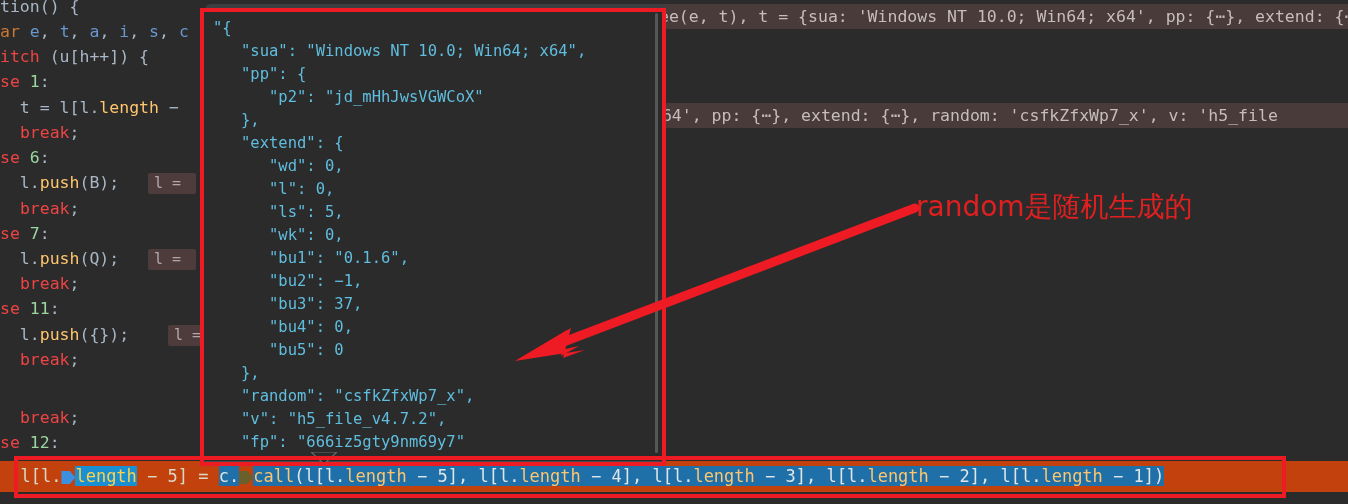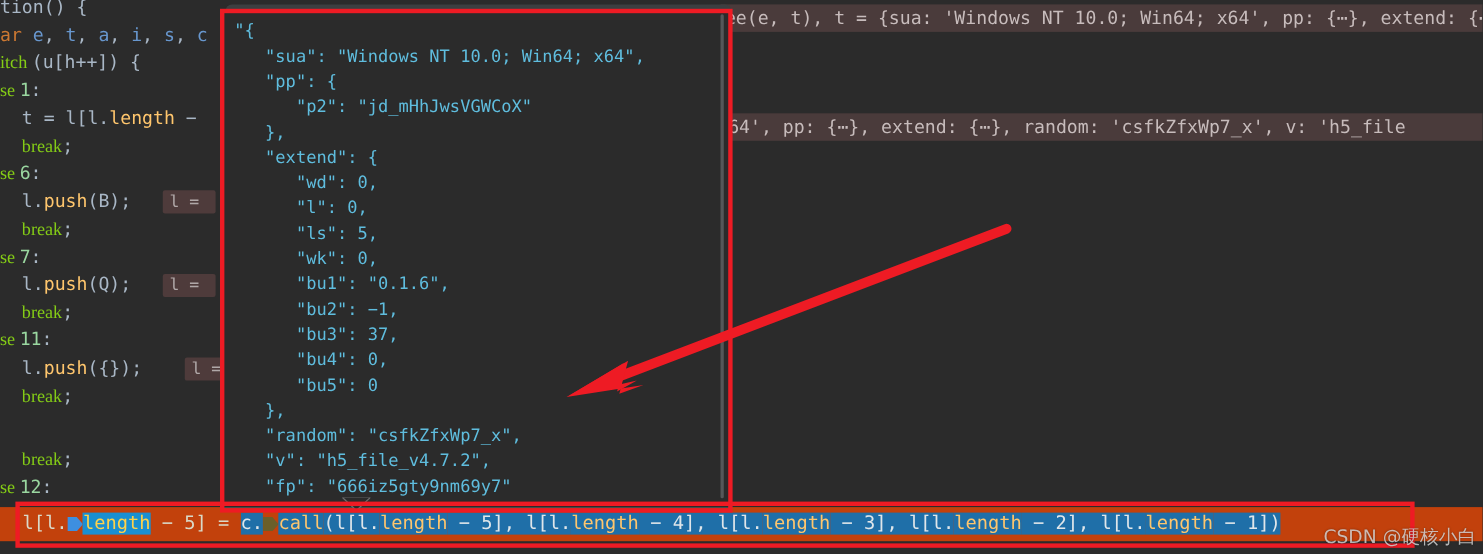--- a/index.html
+++ b/index.html
@@ -29,21 +29,21 @@
     border-radius: 18px;
   }
   .code-line {
     position: absolute;
     left: 0;
     white-space: pre;
     height: 25.2px;
     line-height: 25.2px;
   }
   .kw      { color: #cc7832; }
-  .kw2     { color: #84cc16; font-family: Liberation Serif, serif; }
+  .kw2     { color: #ef4444; }
   .num     { color: #9ad7a0; }
   .fn      { color: #ffc66d; }
   .var     { color: #6897ce; }
   .plain   { color: #a9b7c6; }
 
   
   .hint {
     background: #4e3b3b;
     color: #b0a8a8;
     padding: 1px 6px 2px 6px;
@@ -227,15 +227,15 @@
   <div class="ann-box" id="ann-box-line"></div>
 
   <div class="ann-arrow">
     <svg width="430" height="220" viewBox="0 0 430 220">
       <line x1="410" y1="38" x2="48" y2="176" stroke="#ee1b24" stroke-width="9" stroke-linecap="round"></line>
       <polygon points="12,190 62,160 56,186 74,176" fill="#ee1b24"></polygon>
       <polygon points="10,191 66,158 58,188 80,180" fill="#ee1b24"></polygon>
     </svg>
   </div>
 
-
-  <div class="watermark">CSDN @硬核小白</div>
+  <div class="ann-text">random是随机生成的</div>
+
 </div>
 
 </body></html>

